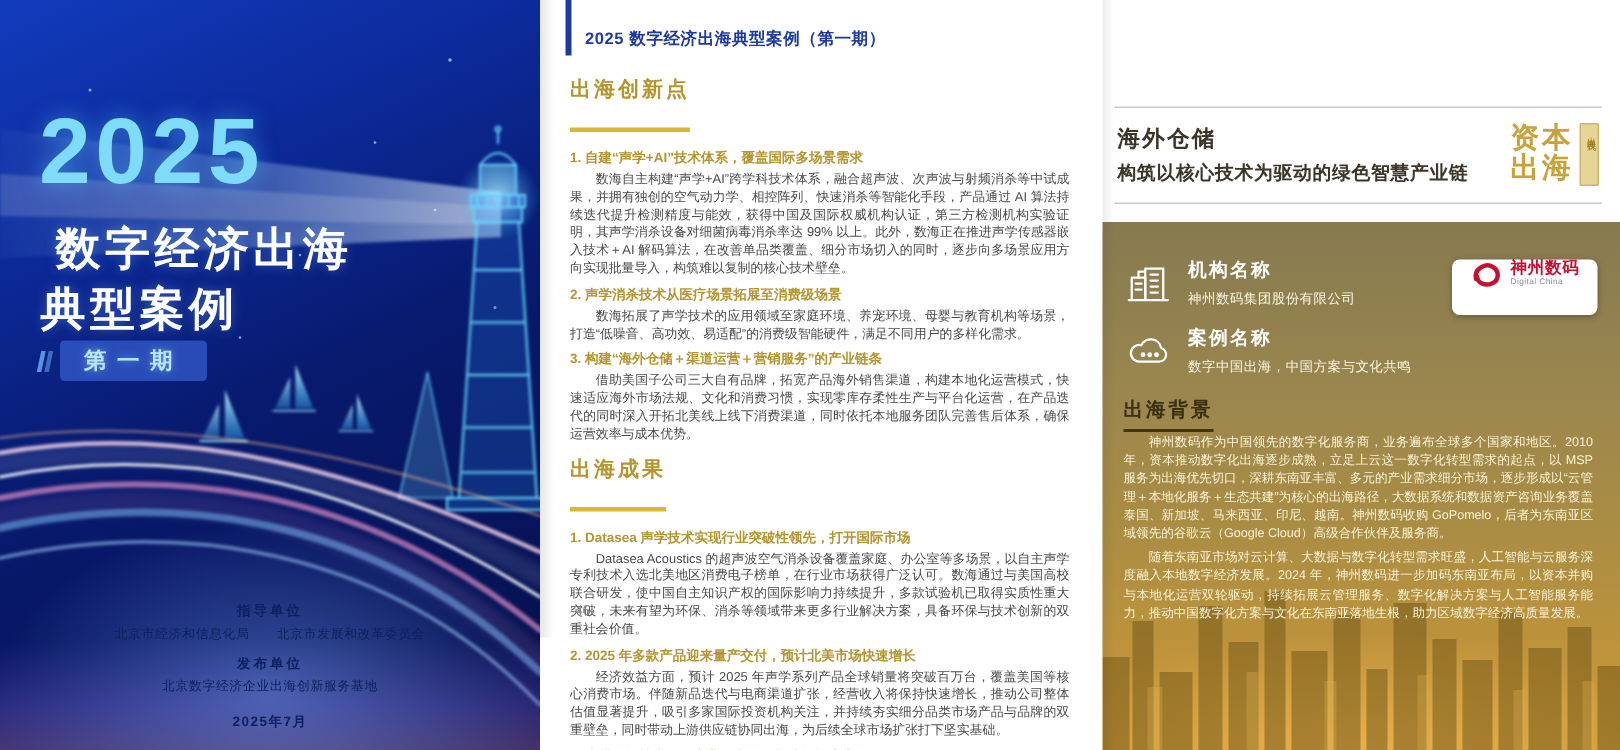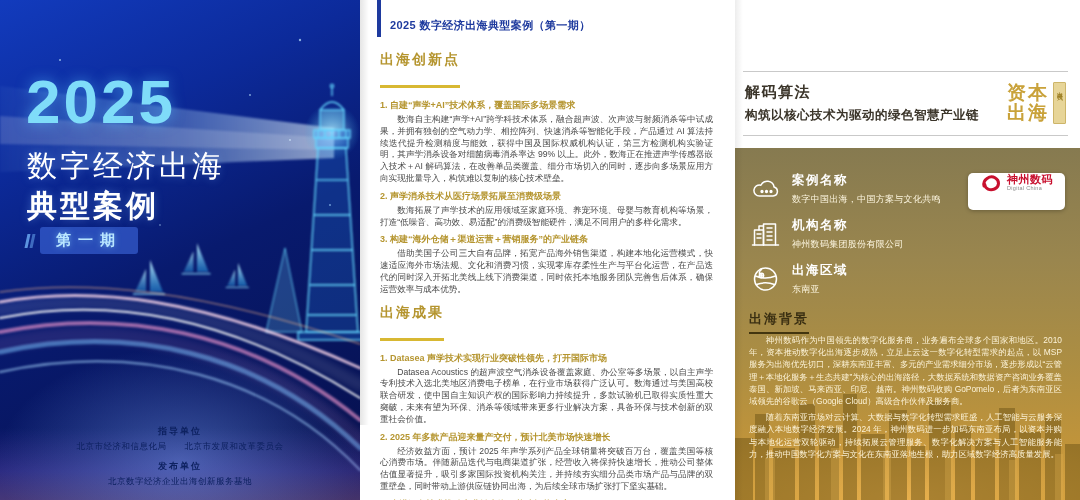--- a/index.html
+++ b/index.html
@@ -7,21 +7,21 @@
   .stage { position:relative; width:1080px; height:500px; background:#ffffff; overflow:hidden; }
 
   
   .cover { position:absolute; left:0; top:0; width:360px; height:500px; overflow:hidden;
     background:linear-gradient(155deg,#123bbd 0%,#0c2a9a 26%,#081a6e 52%,#060f4a 100%); }
   .cover-art { position:absolute; inset:0; }
   .footer-glow { position:absolute; left:0; right:0; bottom:0; height:150px;
     background:radial-gradient(ellipse at 50% 75%, rgba(120,160,245,.48), rgba(120,160,245,0) 72%); }
   .cover-year { position:absolute; left:26px; top:66px; font-size:62px; font-weight:700;
     color:#7fdcf9; letter-spacing:3px; text-shadow:0 0 14px rgba(90,190,255,.55); }
-  .cover-title1 { position:absolute; left:27px; top:146px; font-size:30px; font-weight:400;
+  .cover-title1 { position:absolute; left:37px; top:146px; font-size:30px; font-weight:700;
     color:#ffffff; letter-spacing:3px; text-shadow:0 0 8px rgba(120,180,255,.4); }
   .cover-title2 { position:absolute; left:27px; top:186px; font-size:30px; font-weight:700;
     color:#ffffff; letter-spacing:3px; text-shadow:0 0 8px rgba(120,180,255,.4); }
   .issue-wrap { position:absolute; left:26px; top:227px; display:flex; align-items:center; }
   .issue-marks { width:10px; height:18px; position:relative; margin-right:4px; }
   .issue-marks::before, .issue-marks::after { content:""; position:absolute; top:2px; width:3px; height:14px;
     background:#6aa8f0; transform:skewX(-12deg); opacity:.85; }
   .issue-marks::before { left:0; } .issue-marks::after { left:5px; opacity:.55; }
   .issue-badge { background:rgba(62,104,220,.62); color:#b9e6ff; font-size:15px; font-weight:700;
     padding:4px 16px; border-radius:3px; letter-spacing:7px; text-shadow:0 0 6px rgba(140,220,255,.6);text-align:center; }
@@ -191,20 +191,21 @@
     <div class="issue-wrap">
       <span class="issue-marks"></span>
       <span class="issue-badge">第一期</span>
     </div>
 
     <div class="cover-footer">
       <div class="f-label">指导单位</div>
       <div class="f-line">北京市经济和信息化局　　北京市发展和改革委员会</div>
       <div class="f-label">发布单位</div>
       <div class="f-line">北京数字经济企业出海创新服务基地</div>
+      <div class="f-date">2025年7月</div>
     </div>
   </section>
 
   <section class="page">
     <div class="page-header">
       <span class="accent-bar"></span>
       <span class="header-title">2025 数字经济出海典型案例（第一期）</span>
     </div>
     <div class="page-body">
       <div><span class="sec-heading">出海创新点</span></div>
@@ -228,21 +229,21 @@
 
       <div class="item-title">3. 先进绿色技术推动产业链出海，构建智能生态</div>
       <p class="item-body">生态效益方面，数海以“无药物、无耗材、低能耗”技术助推全球绿色产业转型大潮，以下游渠道大批量技术输出与国际联合合作，带动国内绿色标准、小型高能效净化企业协同出海，构筑以核心技术为驱动的绿色智慧产业链。</p>
     </div>
     <div class="page-num">-46-</div>
   </section>
 
   <section class="case">
     <div class="case-header">
       <div class="case-head-left">
-        <div class="case-no">解码算法</div>
+        <div class="case-no">海外仓储</div>
         <div class="case-title">构筑以核心技术为驱动的绿色智慧产业链</div>
       </div>
       <div class="case-tag">
         <div class="tag-lines">
           <div class="tag-line">资本</div>
           <div class="tag-line">出海</div>
         </div>
         <div class="mode-badge">出海模式</div>
       </div>
     </div>
@@ -281,60 +282,46 @@
           <rect x="148" y="104" width="8" height="46"></rect>
             <rect x="210" y="100" width="8" height="50"></rect>
           <rect x="274" y="110" width="8" height="40"></rect>
             <rect x="320" y="104" width="8" height="46"></rect>
         </g>
       </svg>
 
       <div class="case-rows">
         <div class="info-row">
           <svg class="row-icon" viewBox="0 0 32 32" fill="none" stroke="#ffffff" stroke-width="1.5" stroke-linecap="round" stroke-linejoin="round">
-            <path d="M10 23 a5.5 5.5 0 1 1 1.4-10.8 A7 7 0 0 1 24.6 14 a4.6 4.6 0 0 1 -1 9 z"></path>
-            <circle cx="12.5" cy="18.5" r="0.9" fill="#ffffff"></circle>
-            <circle cx="17" cy="18.5" r="0.9" fill="#ffffff"></circle>
-            <circle cx="21.5" cy="18.5" r="0.9" fill="#ffffff"></circle>
-          </svg>
-          <div>
-            <div class="row-label">案例名称</div>
-            <div class="row-value">数字中国出海，中国方案与文化共鸣</div>
-          </div>
-        </div>
-
-        <div class="info-row">
-          <svg class="row-icon" viewBox="0 0 32 32" fill="none" stroke="#ffffff" stroke-width="1.5" stroke-linecap="round" stroke-linejoin="round">
             <path d="M5 27 V12 h9 v15"></path>
               <path d="M9.5 12 V8 h4.5"></path>
             <path d="M14 27 V6 h12 v21"></path>
             <path d="M17.5 10 h5 M17.5 14 h5 M17.5 18 h5 M17.5 22 h5"></path>
             <path d="M7.5 16 h4 M7.5 20 h4"></path>
               <path d="M3 27 h26"></path>
           </svg>
           <div>
             <div class="row-label">机构名称</div>
             <div class="row-value">神州数码集团股份有限公司</div>
           </div>
         </div>
 
         <div class="info-row">
           <svg class="row-icon" viewBox="0 0 32 32" fill="none" stroke="#ffffff" stroke-width="1.5" stroke-linecap="round" stroke-linejoin="round">
-            <circle cx="16" cy="16" r="11"></circle>
-            <path d="M6 13 c6 2.5 14 2.5 20 0"></path>
-            <path d="M7 21.5 c5.5 -2 12.5 -2 18 0"></path>
-            <path d="M12 6.5 c0 0 -3.5 2 -1.5 5"></path>
-            <circle cx="12" cy="12.5" r="2.2"></circle>
-              <circle cx="12" cy="12.5" r="0.7" fill="#ffffff"></circle>
+            <path d="M10 23 a5.5 5.5 0 1 1 1.4-10.8 A7 7 0 0 1 24.6 14 a4.6 4.6 0 0 1 -1 9 z"></path>
+            <circle cx="12.5" cy="18.5" r="0.9" fill="#ffffff"></circle>
+            <circle cx="17" cy="18.5" r="0.9" fill="#ffffff"></circle>
+            <circle cx="21.5" cy="18.5" r="0.9" fill="#ffffff"></circle>
           </svg>
           <div>
-            <div class="row-label">出海区域</div>
-            <div class="row-value">东南亚</div>
+            <div class="row-label">案例名称</div>
+            <div class="row-value">数字中国出海，中国方案与文化共鸣</div>
           </div>
         </div>
+
 
         <div class="logo-box">
           <svg width="22" height="20" viewBox="0 0 22 20">
             <path d="M4 13 C2.5 6.5 10 2 15 4.8 C20 7.6 19.5 14 14.5 16 C10 17.8 5 15.8 4.8 11.5" fill="none" stroke="#c8102e" stroke-width="3" stroke-linecap="round"></path>
           </svg>
           <div>
             <div class="logo-cn">神州数码</div>
             <div class="logo-en">Digital China</div>
           </div>
         </div>

